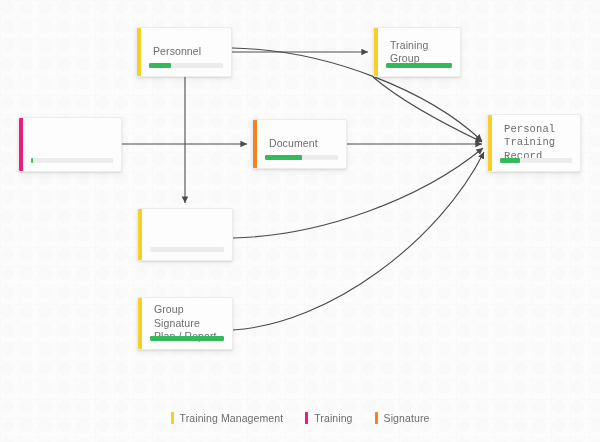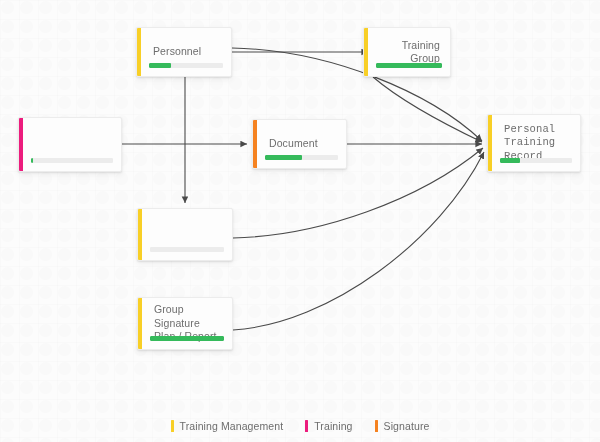--- a/index.html
+++ b/index.html
@@ -60,21 +60,21 @@
   }
   .bar-fill{
     height:100%;
     background:#35ba5b;
     border-radius:1px;
   }
 
   .legend{
     position:absolute;
     left:0;right:0;
-    bottom:10px;
+    bottom:18px;
     display:flex;
     justify-content:center;
     align-items:center;
     gap:22px;
   }
   .legend-item{
     display:flex;
     align-items:center;
     gap:6px;
   }
@@ -117,21 +117,21 @@
         <div class="bar-fill" style="width: 3%; background: rgb(53, 186, 91);"></div>
       </div>
     </div>
     <div class="node" style="left: 136px; top: 27px; width: 96px; height: 50px;">
       <div class="accent" style="background: rgb(248, 207, 38);"></div>
       <div class="node-label">Personnel</div>
       <div class="bar-track" style="background: rgb(236, 236, 236);">
         <div class="bar-fill" style="width: 30%; background: rgb(53, 186, 91);"></div>
       </div>
     </div>
-    <div class="node" style="left: 363px; top: 27px; width: 88px; height: 50px; text-align: right;">
+    <div class="node" style="left: 373px; top: 27px; width: 88px; height: 50px;">
       <div class="accent" style="background: rgb(248, 207, 38);"></div>
       <div class="node-label">Training Group</div>
       <div class="bar-track" style="background: rgb(236, 236, 236);">
         <div class="bar-fill" style="width: 100%; background: rgb(53, 186, 91);"></div>
       </div>
     </div>
     <div class="node" style="left: 252px; top: 119px; width: 95px; height: 50px;">
       <div class="accent" style="background: rgb(245, 130, 32);"></div>
       <div class="node-label">Document</div>
       <div class="bar-track" style="background: rgb(236, 236, 236);">

